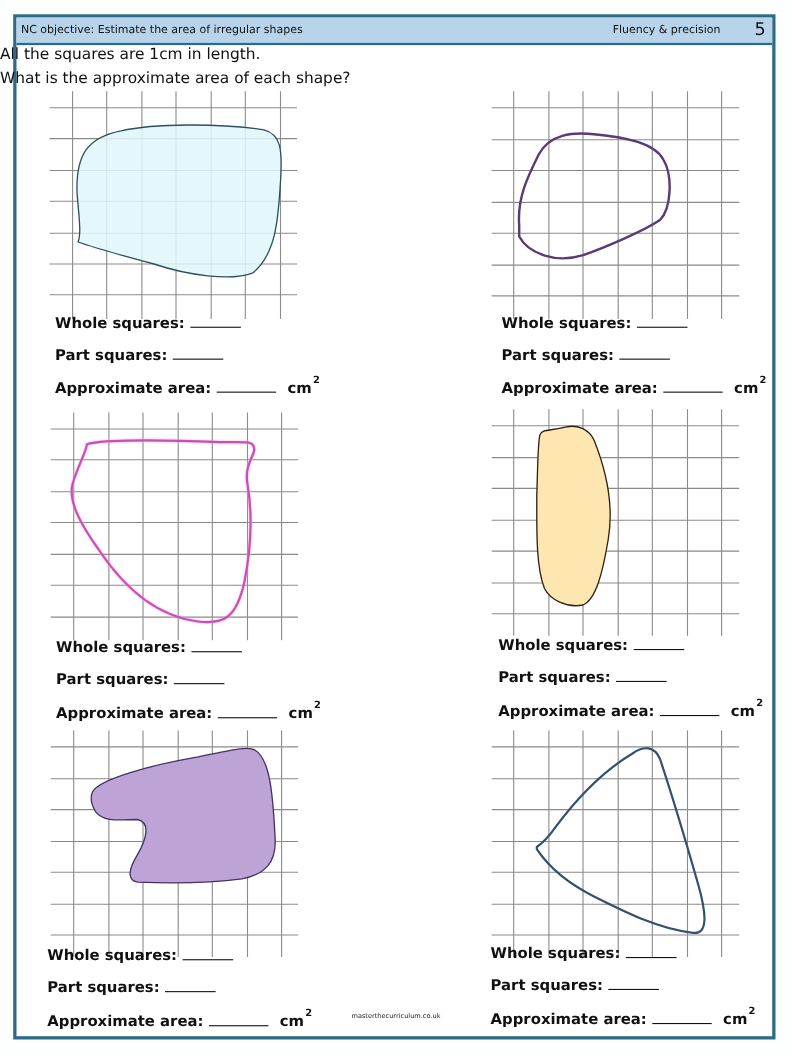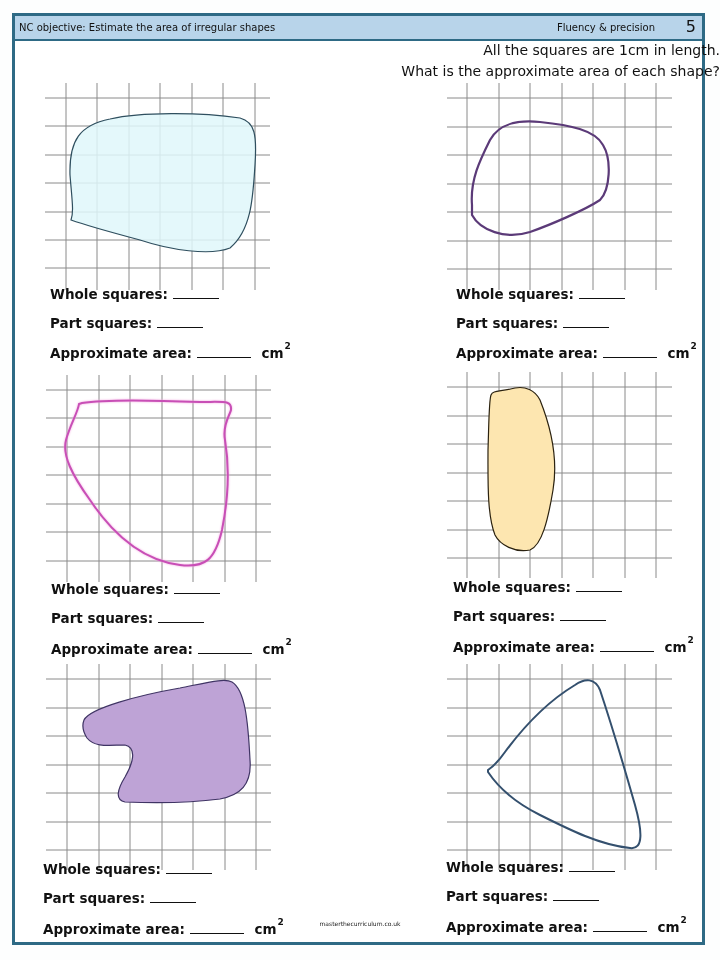--- a/index.html
+++ b/index.html
@@ -6,21 +6,21 @@
   body { width:720px; height:960px; position:relative; overflow:hidden;
          font-family: "DejaVu Sans", "Liberation Sans", sans-serif; color:#111; }
   .frame { position:absolute; left:12px; top:13px; width:693px; height:932px;
            border:3px solid #2e6a85; box-sizing:border-box; background:#fff; }
   .header { position:absolute; left:0; top:0; right:0; height:23px;
             background:#b8d4ea; border-bottom:2px solid #2e6a85;
             font-size:10px; line-height:23px;text-align:right; }
   .header .obj { position:absolute; left:4px; top:0; }
   .header .strand { position:absolute; right:47px; top:0; }
   .header .num { position:absolute; right:6px; top:-1px; font-size:16px; }
-  .instr { position:absolute; left:0; right:0; text-align:right; font-size:14px; }
+  .instr { position:absolute; left:0; right:0; text-align:left; font-size:14px; }
   .panel { position:absolute; }
   .panel svg { position:absolute; left:0; top:0; }
   .label { position:absolute; font-size:13.5px; white-space:nowrap;font-weight:bold; }
   .blank { display:inline-block; border-bottom:1px solid #111; height:10px; vertical-align:baseline; }
   .sup { position:relative; top:-9px; font-size:9px; margin-left:1px; }
   .footer { position:absolute; left:0; right:0; top:920px; text-align:center; font-size:6px; color:#222; }
   .glow { filter: drop-shadow(0 0 1.2px #f4a9e2); }
 </style>
 </head>
 <body>

